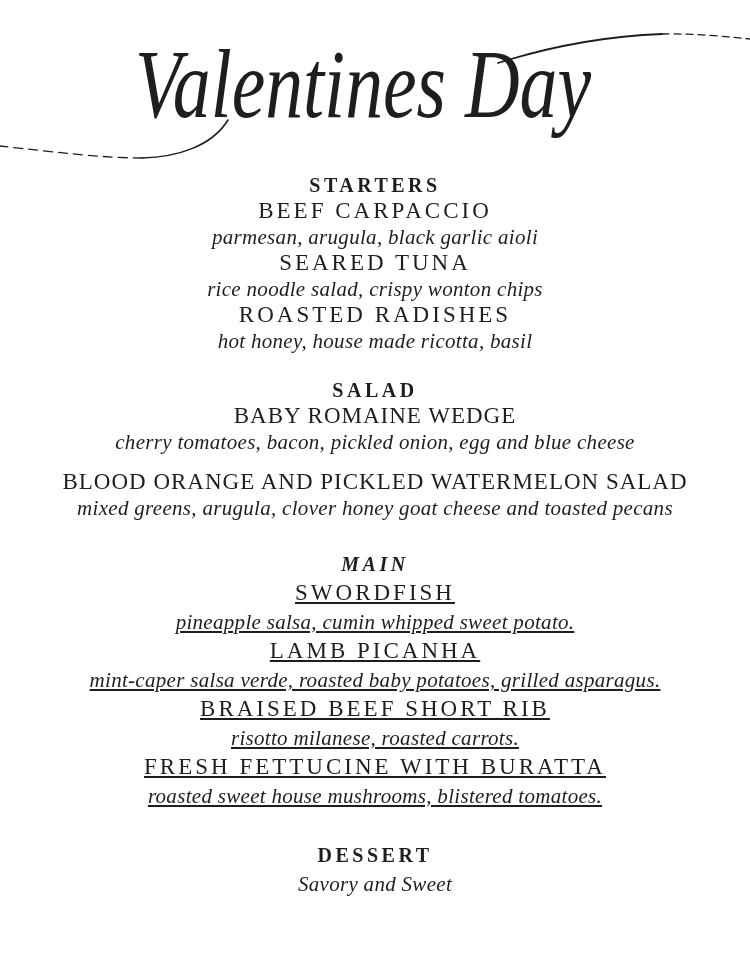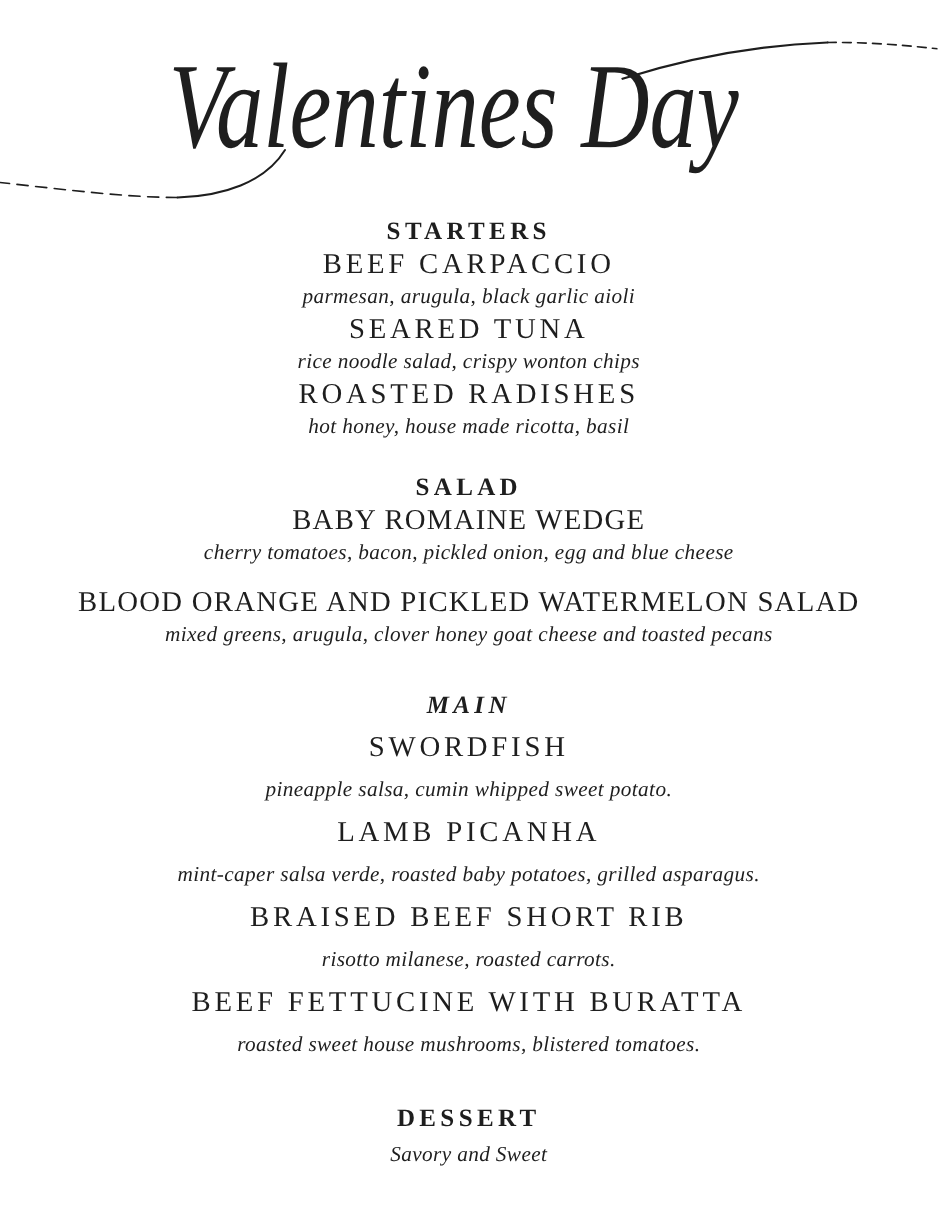--- a/index.html
+++ b/index.html
@@ -29,27 +29,27 @@
   }
   .heading {
     font-weight: 700; font-size: 20px;
     letter-spacing: 3.5px; line-height: 26px;
   }
   .dish {
     font-size: 23px; letter-spacing: 3px; line-height: 26px;
   }
   .dish.narrow { letter-spacing: 1px; }
   .desc {
-    font-style: italic; font-size: 17px;
+    font-style: italic; font-size: 21px;
     letter-spacing: 0.3px; line-height: 26px;
   }
   .sec-salad .heading  { margin-top: 23px; }
   .item-gap            { margin-top: 14px; }
   .sec-main .heading   { margin-top: 30px; font-style: italic; }
-  .sec-main .dish, .sec-main .desc { margin-top: 8px; }
+  .sec-main .dish, .sec-main .desc { margin-top: 3px; text-decoration: underline; }
   .sec-dessert .heading{ margin-top: 33px; }
   .sec-dessert .desc   { margin-top: 3px; }
 </style>
 </head>
 <body>
 
 <div class="title-wrap">
   <svg width="750" height="178" viewBox="0 0 750 178" style="color:var(--text)">
 
     <path d="M 498 63 C 555 45 610 36 662 34" fill="none" stroke="currentColor" stroke-width="1.8" stroke-linecap="round"></path>
@@ -85,21 +85,21 @@
   </div>
 
   <div class="section sec-main">
     <div class="heading">MAIN</div>
     <div class="dish">SWORDFISH</div>
     <div class="desc">pineapple salsa, cumin whipped sweet potato.</div>
     <div class="dish">LAMB PICANHA</div>
     <div class="desc">mint-caper salsa verde, roasted baby potatoes, grilled asparagus.</div>
     <div class="dish">BRAISED BEEF SHORT RIB</div>
     <div class="desc">risotto milanese, roasted carrots.</div>
-    <div class="dish">BEEF FETTUCINE WITH BURATTA</div>
+    <div class="dish">FRESH FETTUCINE WITH BURATTA</div>
     <div class="desc">roasted sweet house mushrooms, blistered tomatoes.</div>
   </div>
 
   <div class="section sec-dessert">
     <div class="heading">DESSERT</div>
     <div class="desc">Savory and Sweet</div>
   </div>
 
 </div>
 

